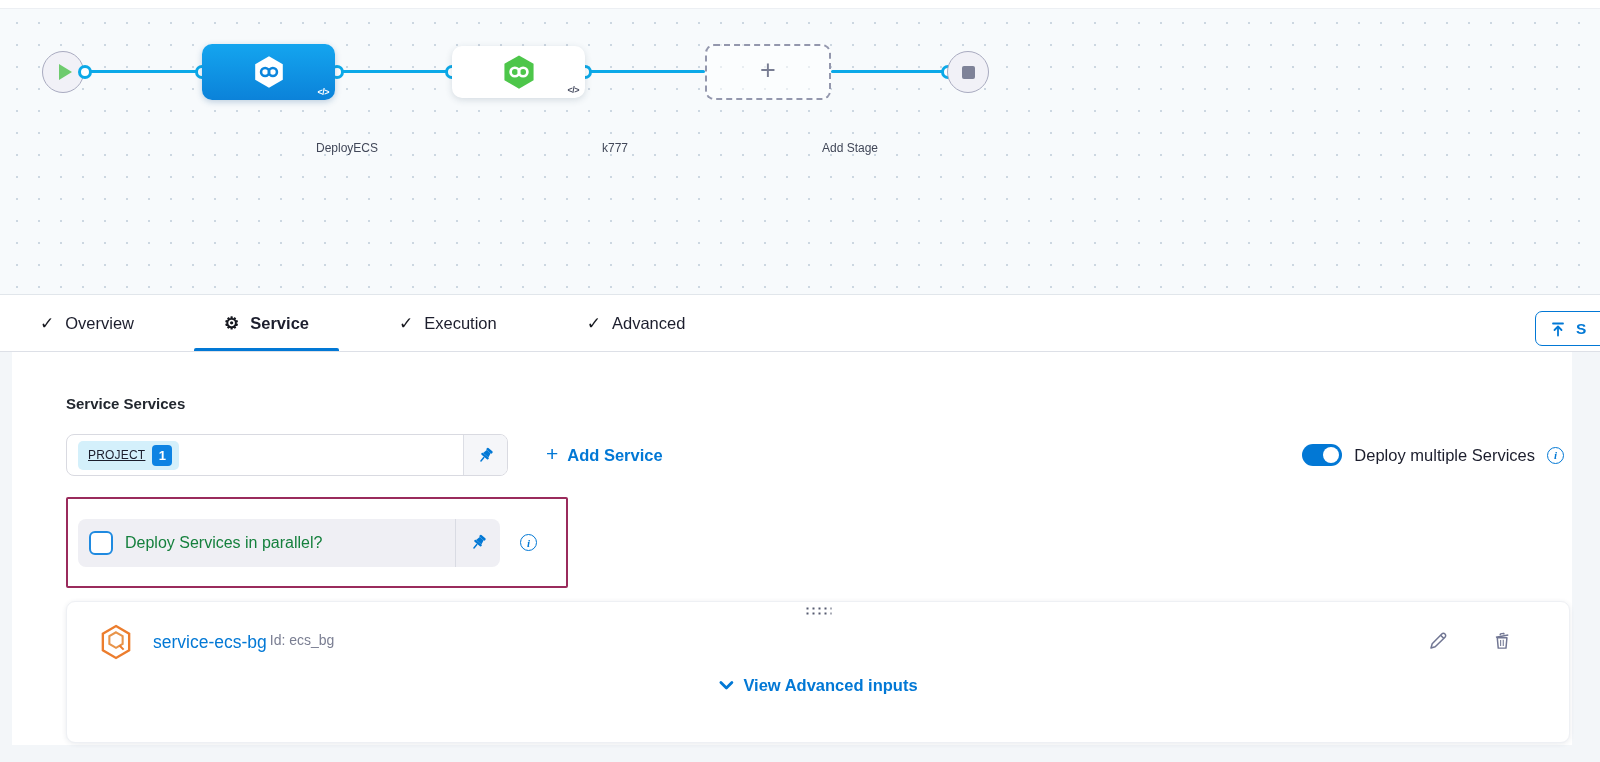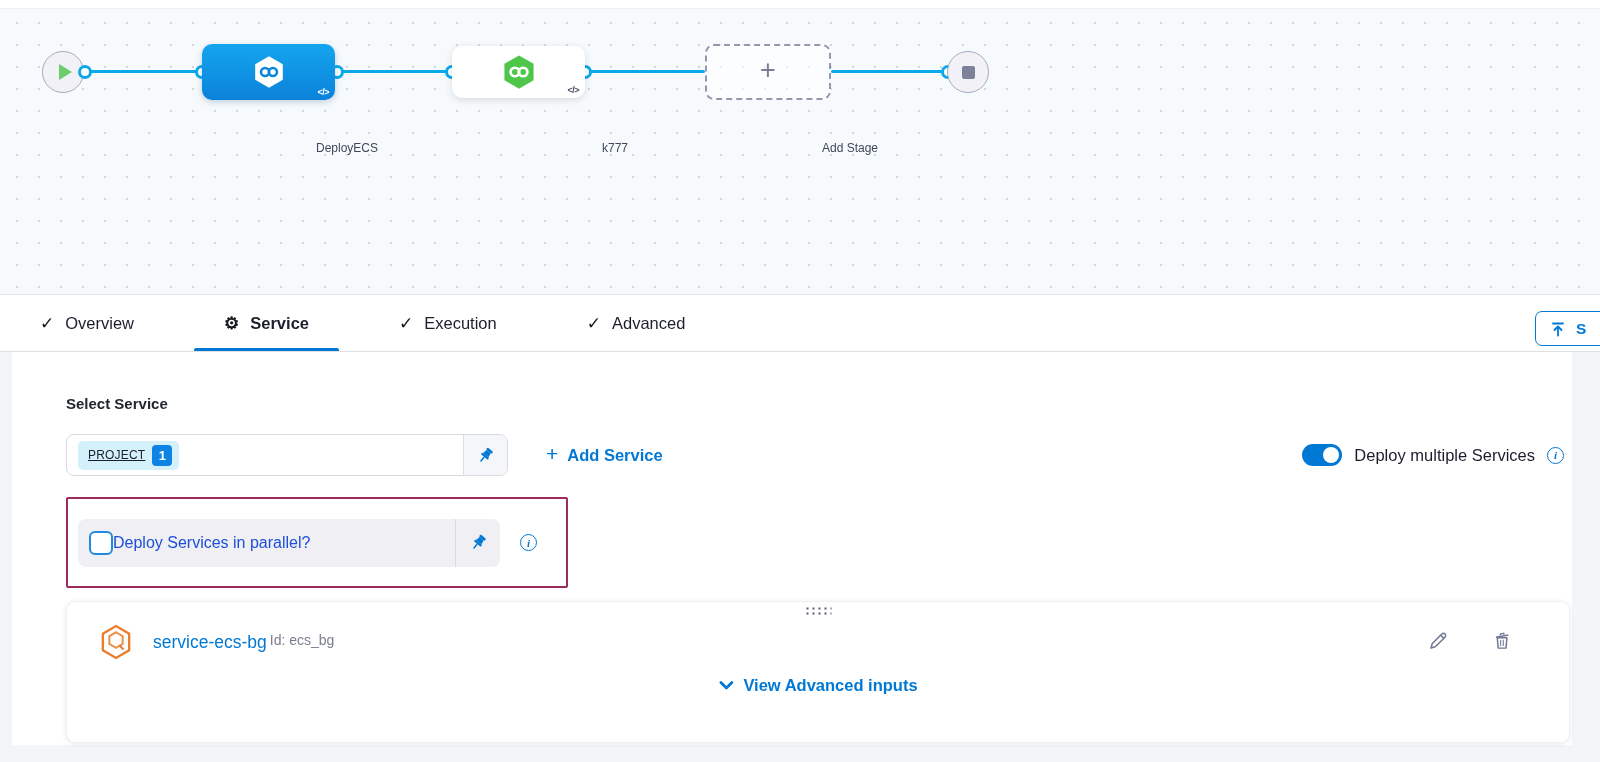--- a/index.html
+++ b/index.html
@@ -47,21 +47,21 @@
   .add-service .plus{font-size:21px;font-weight:400;margin-top:-2px;}
   .toggle-group{position:absolute;right:8px;top:82px;height:42px;display:flex;align-items:center;gap:12px;}
   .toggle{width:40px;height:22px;border-radius:11px;background:#0278d5;position:relative;cursor:pointer;}
   .toggle-knob{position:absolute;left:21px;top:3px;width:16px;height:16px;border-radius:50%;background:#ffffff;}
   .toggle-label{font-size:16.5px;color:#1c1e2d;}
   .info-icon{width:17px;height:17px;border:1.5px solid #0278d5;border-radius:50%;color:#0278d5;font-size:11px;font-style:italic;font-weight:700;display:flex;align-items:center;justify-content:center;box-sizing:border-box;cursor:pointer;font-family:"Liberation Serif",serif;}
 
   .highlight-box{position:absolute;left:54px;top:145px;width:502px;height:91px;border:2.5px solid #9a2b5c;border-radius:2px;box-sizing:border-box;background:#ffffff;display:flex;align-items:center;padding-left:10px;gap:20px;}
   .parallel-field{width:422px;height:48px;background:#efeff4;border-radius:8px;display:flex;align-items:center;}
   .checkbox{width:24px;height:24px;background:#ffffff;border:2px solid #1f8ae0;border-radius:6px;margin-left:11px;box-sizing:border-box;cursor:pointer;}
-  .parallel-label{font-size:16px;color:#1d4ed8;}
+  .parallel-label{font-size:16px;color:#15803d;margin-left:12px;}
   .field-pin{margin-left:auto;width:44px;align-self:stretch;border-left:1px solid #d9dbe3;display:flex;align-items:center;justify-content:center;}
 
   .service-card{position:absolute;left:54px;top:249px;width:1504px;height:142px;background:#ffffff;border:1px solid #eef0f4;border-radius:9px;box-shadow:0 1px 5px rgba(40,60,90,.10);box-sizing:border-box;}
   .drag-handle{position:absolute;left:50%;top:4px;transform:translateX(-50%);width:27px;height:10px;cursor:grab;
     background-image:radial-gradient(#565b70 1.2px, rgba(0,0,0,0) 1.4px);background-size:6px 5px;}
   .svc-row{position:absolute;left:32px;top:22px;display:flex;align-items:center;gap:20px;}
   .svc-texts{display:flex;flex-direction:row;gap:3px;}
   .svc-name{color:#0278d5;font-size:17.5px;font-weight:500;cursor:pointer;}
   .svc-id{color:#7a7e92;font-size:14px;}
   .card-actions{position:absolute;right:56px;top:28px;display:flex;gap:42px;}
@@ -152,21 +152,21 @@
         <path d="M4 3.5h10"></path>
           <path d="M9 15.5V7"></path>
           <path d="M5.5 10L9 6.5 12.5 10"></path>
       </svg>
     </span>
     <span>S</span>
   </div>
 
   <div class="panel">
 
-    <div class="sect-label">Select Service</div>
+    <div class="sect-label">Service Services</div>
 
     <div class="select-box">
       <div class="chip">
         <span class="chip-text">PROJECT</span>
         <span class="chip-badge">1</span>
       </div>
       <div class="select-pin">
         <span style="line-height:0;">
           <svg width="19" height="19" viewBox="0 0 18 18">
             <g transform="rotate(40 9 9)" fill="#0278d5">

